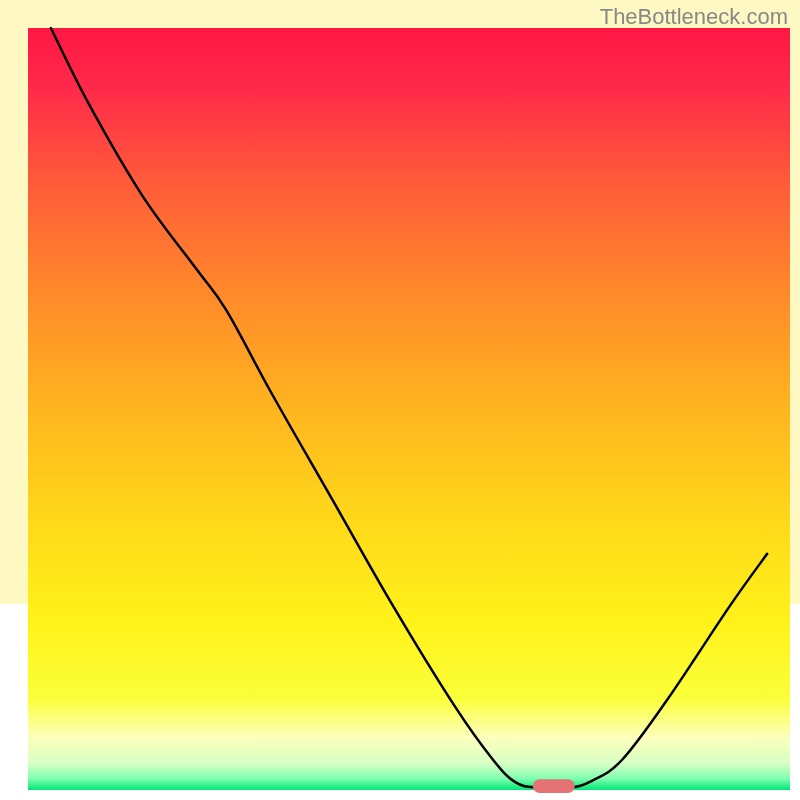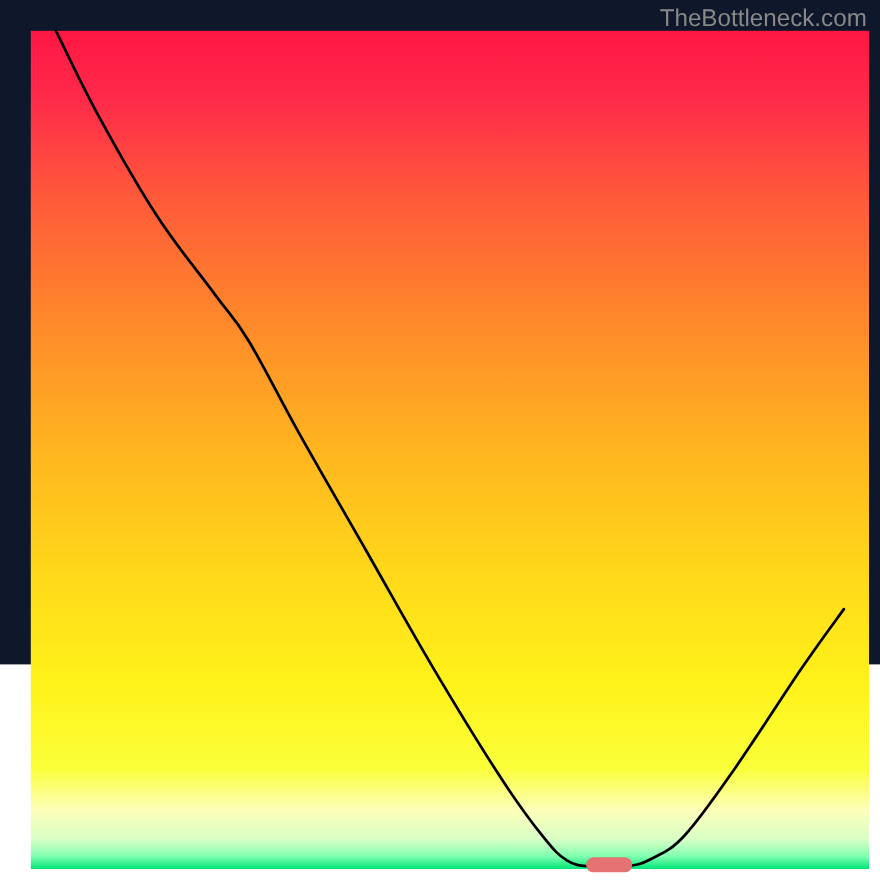--- a/index.html
+++ b/index.html
@@ -7,21 +7,21 @@
     padding: 0;
     width: 800px;
     height: 800px;
     overflow: hidden;
     font-family: Arial, sans-serif;
   }
   .chart-container {
     width: 800px;
     height: 604px;
     position: relative;
-    background: #0f172a;
+    background: #fef9c3;
   }
   .watermark {
     position: absolute;
     top: 4px;
     right: 12px;
     color: #888;
     font-size: 22px;
     font-family: Arial, sans-serif;
     z-index: 10;
   }

